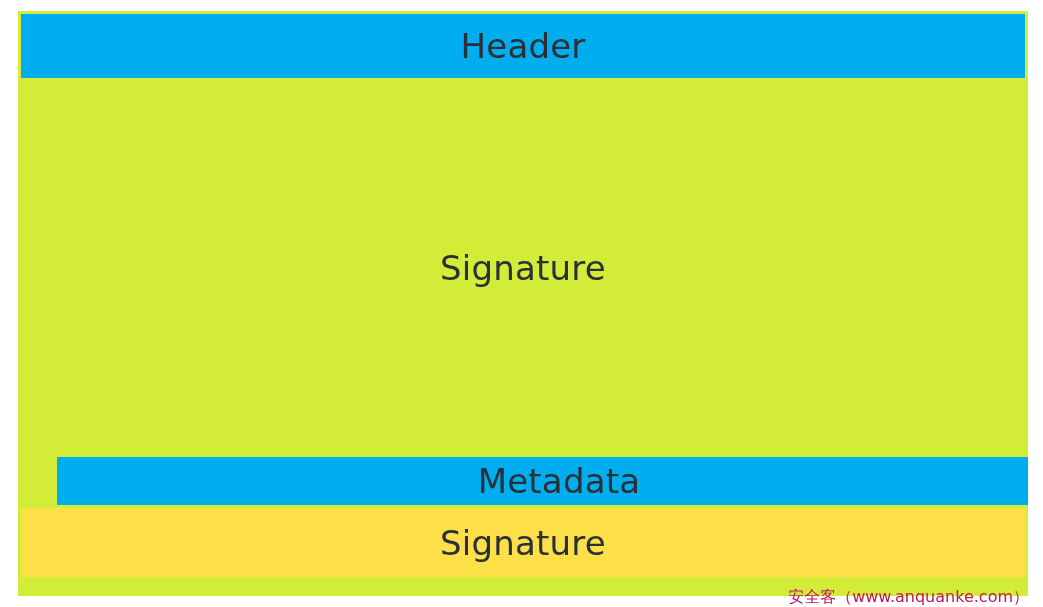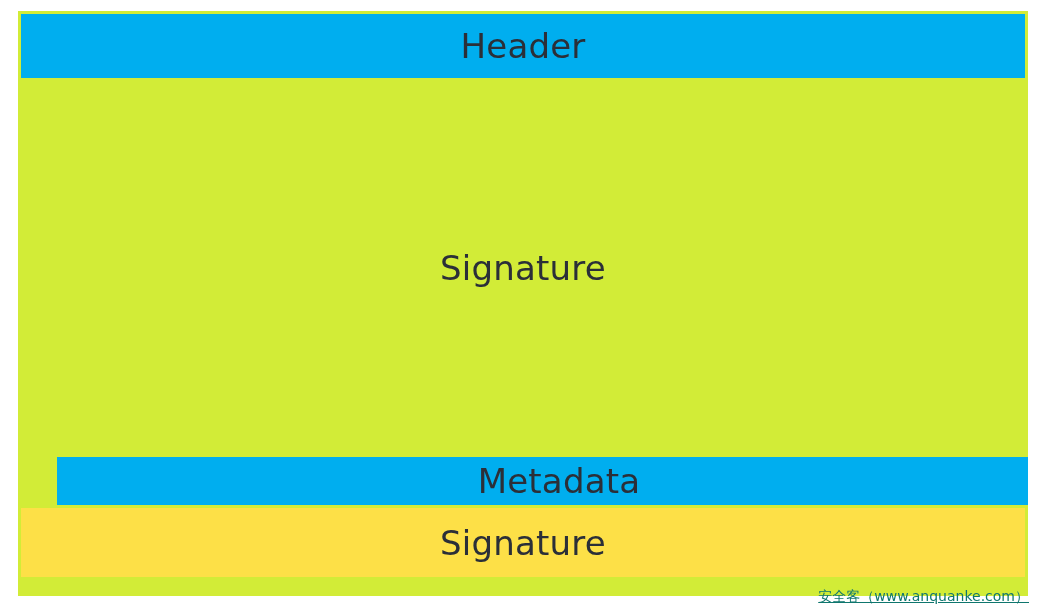--- a/index.html
+++ b/index.html
@@ -59,27 +59,26 @@
   .band-contents  { background: #d2ec37; height: 379px; }
   .band-metadata  { background: #00aeef; height: 48px; margin-left: 36px; }
   .sep            { background: #d2ec37; height: 3px; width: 100%; }
   .band-signature { background: #fde047; height: 69px; }
 
   
   #watermark {
     position: absolute;
     right: 14px;
     bottom: 2px;
-    color: #0f766e;
-    font-size: 14px;
+    color: #be185d;
+    font-size: 16px;
     line-height: 17px;
     white-space: nowrap;
     font-family: "DejaVu Sans", "Liberation Sans", sans-serif;
     pointer-events: none;
-    text-decoration: underline;
   }
 </style>
 </head>
 <body>
 
 <div id="canvas">
 
   <div id="format-stack">
 
     <div class="band band-header">

